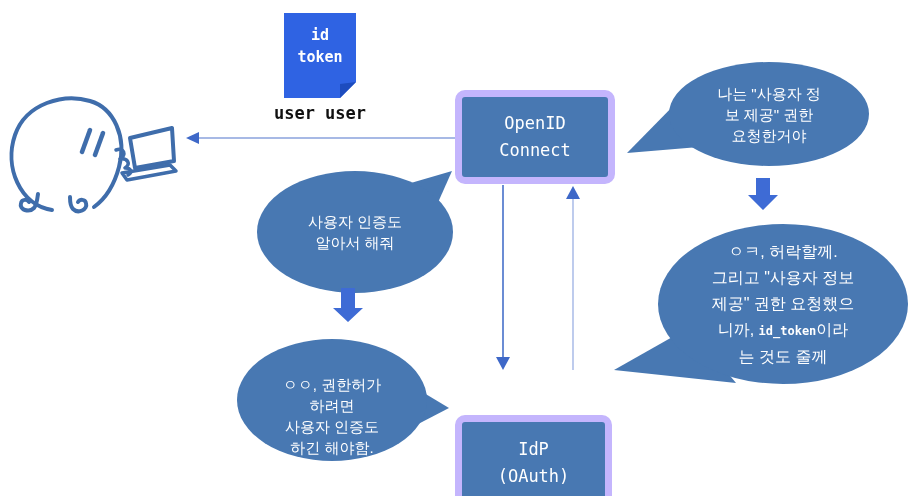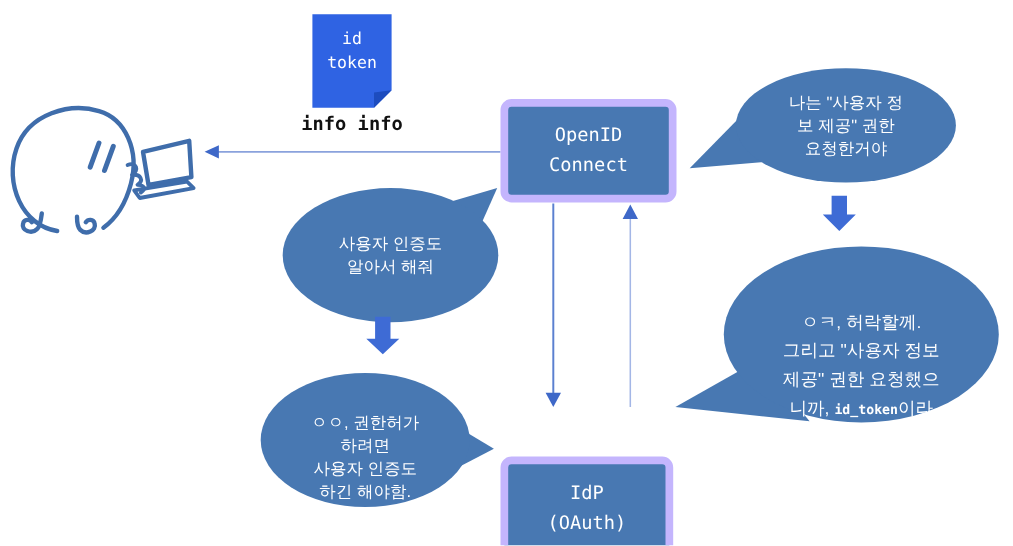--- a/index.html
+++ b/index.html
@@ -14,42 +14,42 @@
     position:relative;width:921px;height:496px;background:#ffffff;
     overflow:hidden;font-family:"Liberation Sans",sans-serif;
   }
   .layer{position:absolute;inset:0;}
   .abs{position:absolute;}
   .pre{white-space:pre-line;}
   .mono{font-family:"DejaVu Sans Mono","Liberation Mono",monospace;}
 
   .note-text{
     left:284px;top:24px;width:72px;
-    color:#ffffff;font-size:15px;line-height:22px;font-weight:normal;
+    color:#ffffff;font-size:15px;line-height:22px;font-weight:bold;
     text-align:center;
   }
   .user-info{
     left:240px;top:103px;width:160px;text-align:center;
     color:var(--text-dark);font-size:17px;font-weight:bold;
   }
   .node{
     background:var(--shape-blue);
     border:7px solid #c4b5fd;border-radius:10px;
     display:flex;align-items:center;justify-content:center;text-align:center;
     color:#ffffff;font-size:17px;line-height:27px;
     box-sizing:border-box;
   }
   .node-openid{left:455px;top:90px;width:160px;height:94px;}
   .node-idp{left:455px;top:371px;width:157px;height:95px;margin-top:44px;}
 
   .bubble-text{
     color:#ffffff;text-align:center;font-size:15px;line-height:21px;
   }
   .bubble-text-big{
-    color:#ffffff;text-align:center;font-size:16px;line-height:26px;margin-top:42px;
+    color:#ffffff;text-align:center;font-size:16px;line-height:26px;
   }
   .bt1{left:669px;top:83px;width:200px;}
   .bt2{left:255px;top:211px;width:200px;}
   .bt3{left:232px;top:374px;width:200px;}
   .bt4{left:658px;top:239px;width:250px;}
   .code-inline{
     font-family:"DejaVu Sans Mono","Liberation Mono",monospace;
     font-weight:bold;font-size:12px;
   }
 </style>
@@ -112,21 +112,21 @@
 
     <g fill="var(--shape-blue)">
       <polygon points="449,408 394,375 397,435"></polygon>
       <ellipse cx="332" cy="400" rx="95" ry="61"></ellipse>
     </g>
   </svg>
 
   <div class="abs mono pre note-text">id
 token</div>
 
-  <div class="abs mono user-info">info info</div>
+  <div class="abs mono user-info">user user</div>
 
   <div class="abs mono pre node node-openid">OpenID
 Connect</div>
 
   <div class="abs mono pre node node-idp">IdP
 (OAuth)</div>
 
   <div class="abs pre bubble-text bt1">나는 "사용자 정
 보 제공" 권한
 요청한거야</div>

